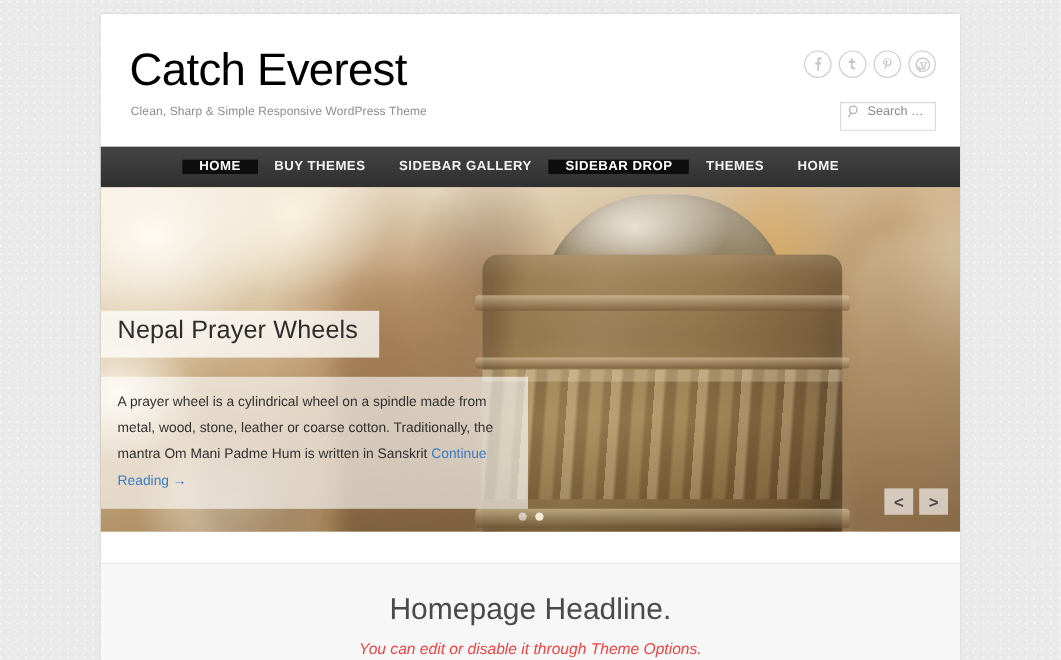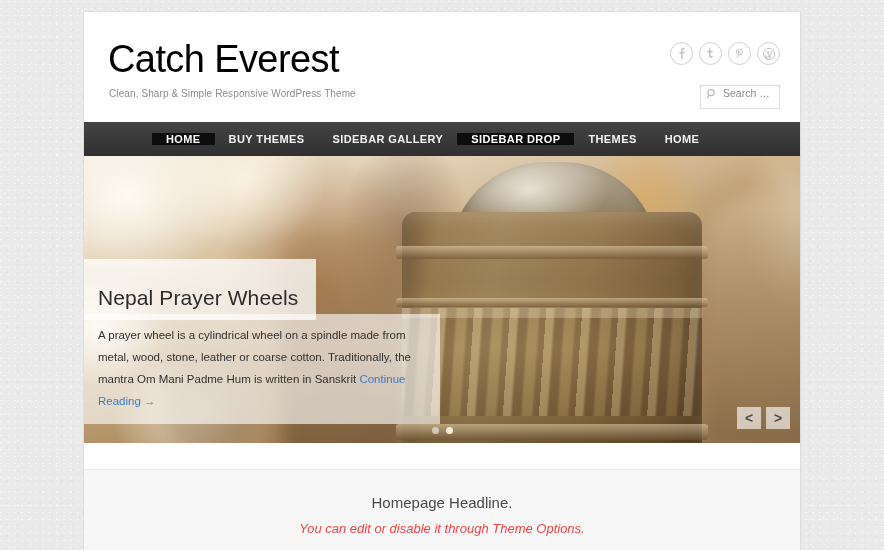--- a/index.html
+++ b/index.html
@@ -238,21 +238,21 @@
     width: 96px; height: 180px;
     border-radius: 36px;
     background: linear-gradient(to bottom, rgba(206,176,130,.4), rgba(120,88,54,.45));
     filter: blur(11px);
   }
 
   
   .slide-title-box {
     position: absolute;
     left: 0; top: 103px;
-    padding: 28px 18px 12px 14px;
+    padding: 6px 18px 12px 14px;
     background: rgba(255,255,255,.76);
   }
   .slide-title {
     margin: 0;
     font-size: 21px;
     font-weight: normal;
     color: #2c2c2c;
     letter-spacing: .1px;
     line-height: 1;
   }
@@ -314,21 +314,21 @@
   .homepage-headline {
     margin-top: 26px;
     padding: 24px 20px 22px;
     background: #f7f7f7;
     border-top: 1px solid #ebebeb;
     border-bottom: 1px solid #e4e4e4;
     text-align: center;
   }
   .headline-title {
     margin: 0 0 10px;
-    font-size: 15px;
+    font-size: 25px;
     font-weight: normal;
     color: #4a4a4a;
   }
   .headline-sub {
     margin: 0;
     font-size: 13px;
     font-style: italic;
     color: #ef4444;
   }
 </style>

